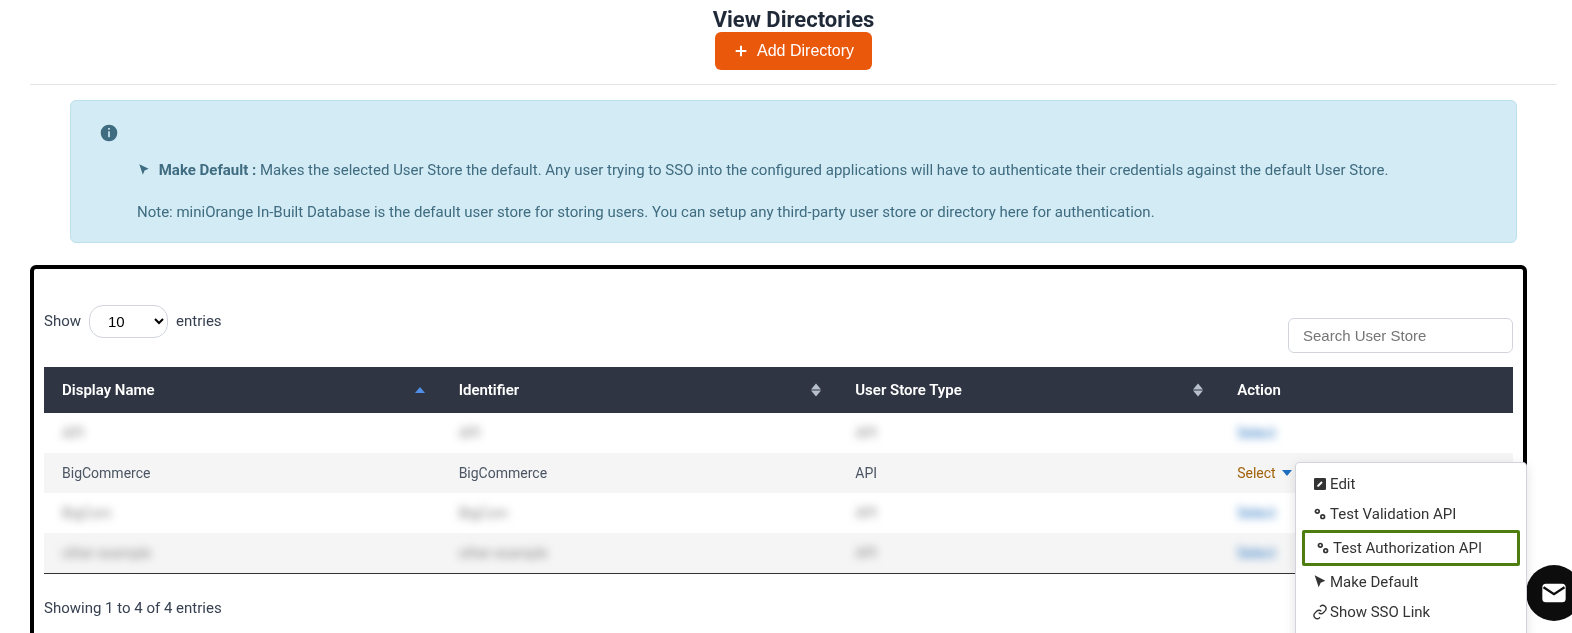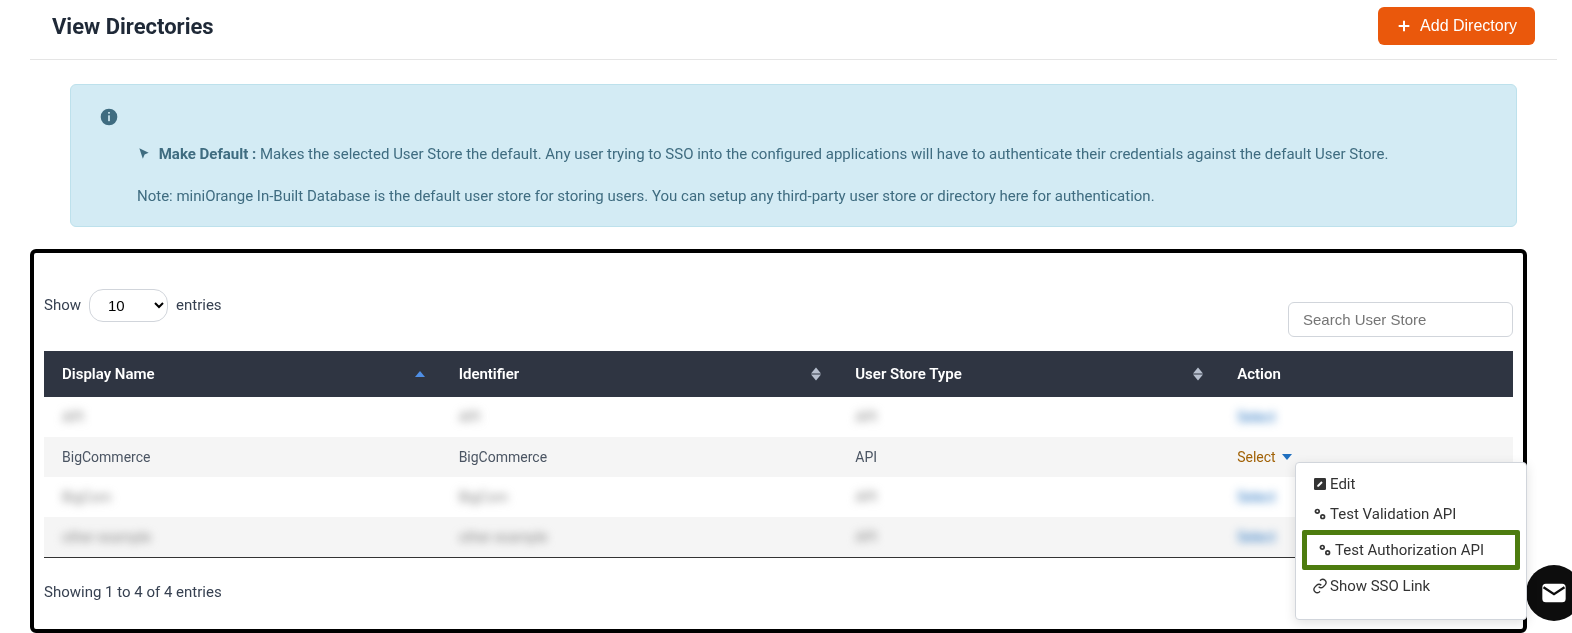--- a/index.html
+++ b/index.html
@@ -12,21 +12,22 @@
   .container {
     width: 1572px;
     padding: 5px 15px 20px 30px;
   }
   .header-row {
     display: flex;
     justify-content: space-between;
     align-items: center;
     padding: 2px 22px 14px 22px;
     border-bottom: 1px solid #e5e5e5;
-    margin-bottom: 24px;
+    margin-bottom: 15px;
+    flex-direction: column;
   }
   .page-title {
     font-size: 22px;
     font-weight: 700;
     color: #1f2937;
   }
   .add-btn {
     background: #ea580c;
     color: #fff;
     border: none;
@@ -139,21 +140,21 @@
     z-index:100;
   }
   .dropdown .item {
     display:flex; align-items:center; gap:2px;
     padding:6px 10px;
     color:#333;
     cursor:pointer;
     font-size:15px;
   }
   .dropdown .item.highlight {
-    border:5px solid #4d7c0f;
+    border:3px solid #4d7c0f;
     border-radius:2px;
     margin:1px 0;
   }
   .dropdown .item.delete { color:#d93025; }
   .dropdown .item svg { width:16px; height:16px; flex:0 0 auto; }
 
   .footer-row {
     display:flex; justify-content:space-between; align-items:center;
     margin-top:16px;
   }
@@ -321,20 +322,26 @@
     <div class="item highlight">
       <svg viewBox="0 0 24 24" fill="#333">
           <circle cx="8" cy="8" r="4"></circle>
           <circle cx="16" cy="16" r="4"></circle>
           <circle cx="8" cy="8" r="1.5" fill="#fff"></circle>
           <circle cx="16" cy="16" r="1.5" fill="#fff"></circle>
         </svg>
       <span>Test Authorization API</span>
     </div>
     <div class="item">
+      <svg viewBox="0 0 24 24" fill="#333">
+          <path d="M4 2l6 18 3-7 7-3z"></path>
+        </svg>
+      <span>Make Default</span>
+    </div>
+    <div class="item">
       <svg viewBox="0 0 24 24" fill="none" stroke="#333" stroke-width="2">
           <path d="M10 13a5 5 0 0 0 7 0l3-3a5 5 0 0 0-7-7l-1 1"></path>
           <path d="M14 11a5 5 0 0 0-7 0l-3 3a5 5 0 0 0 7 7l1-1"></path>
         </svg>
       <span>Show SSO Link</span>
     </div>
     <div class="item delete">
       
       
     </div>

